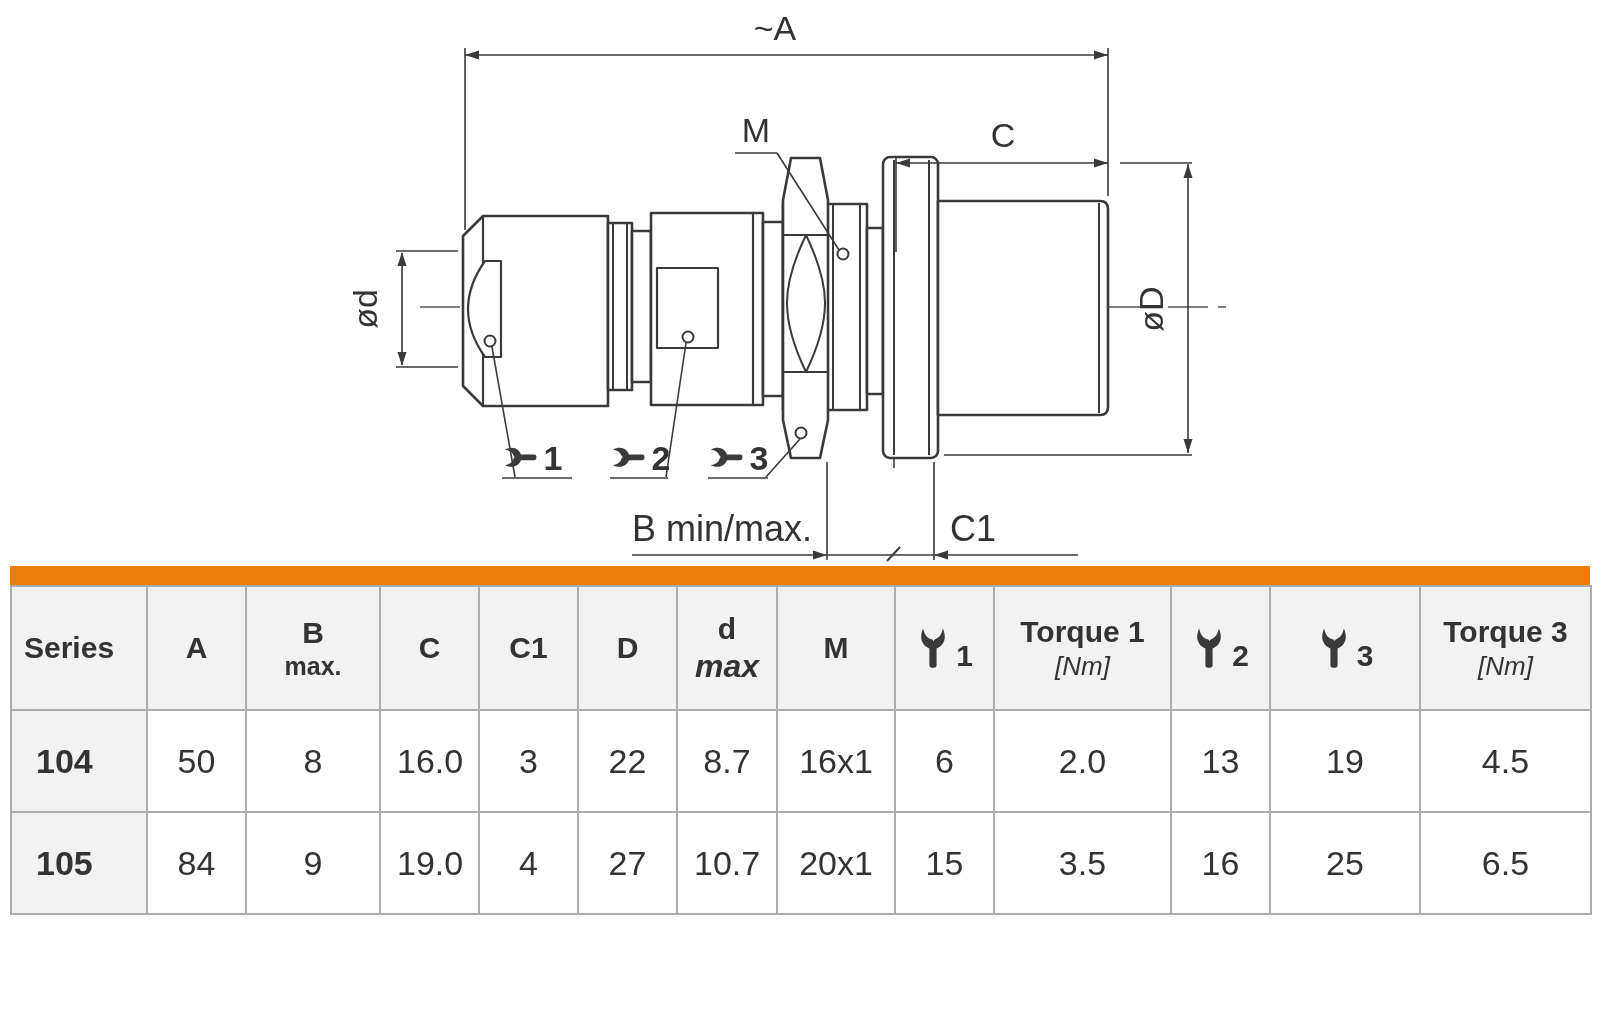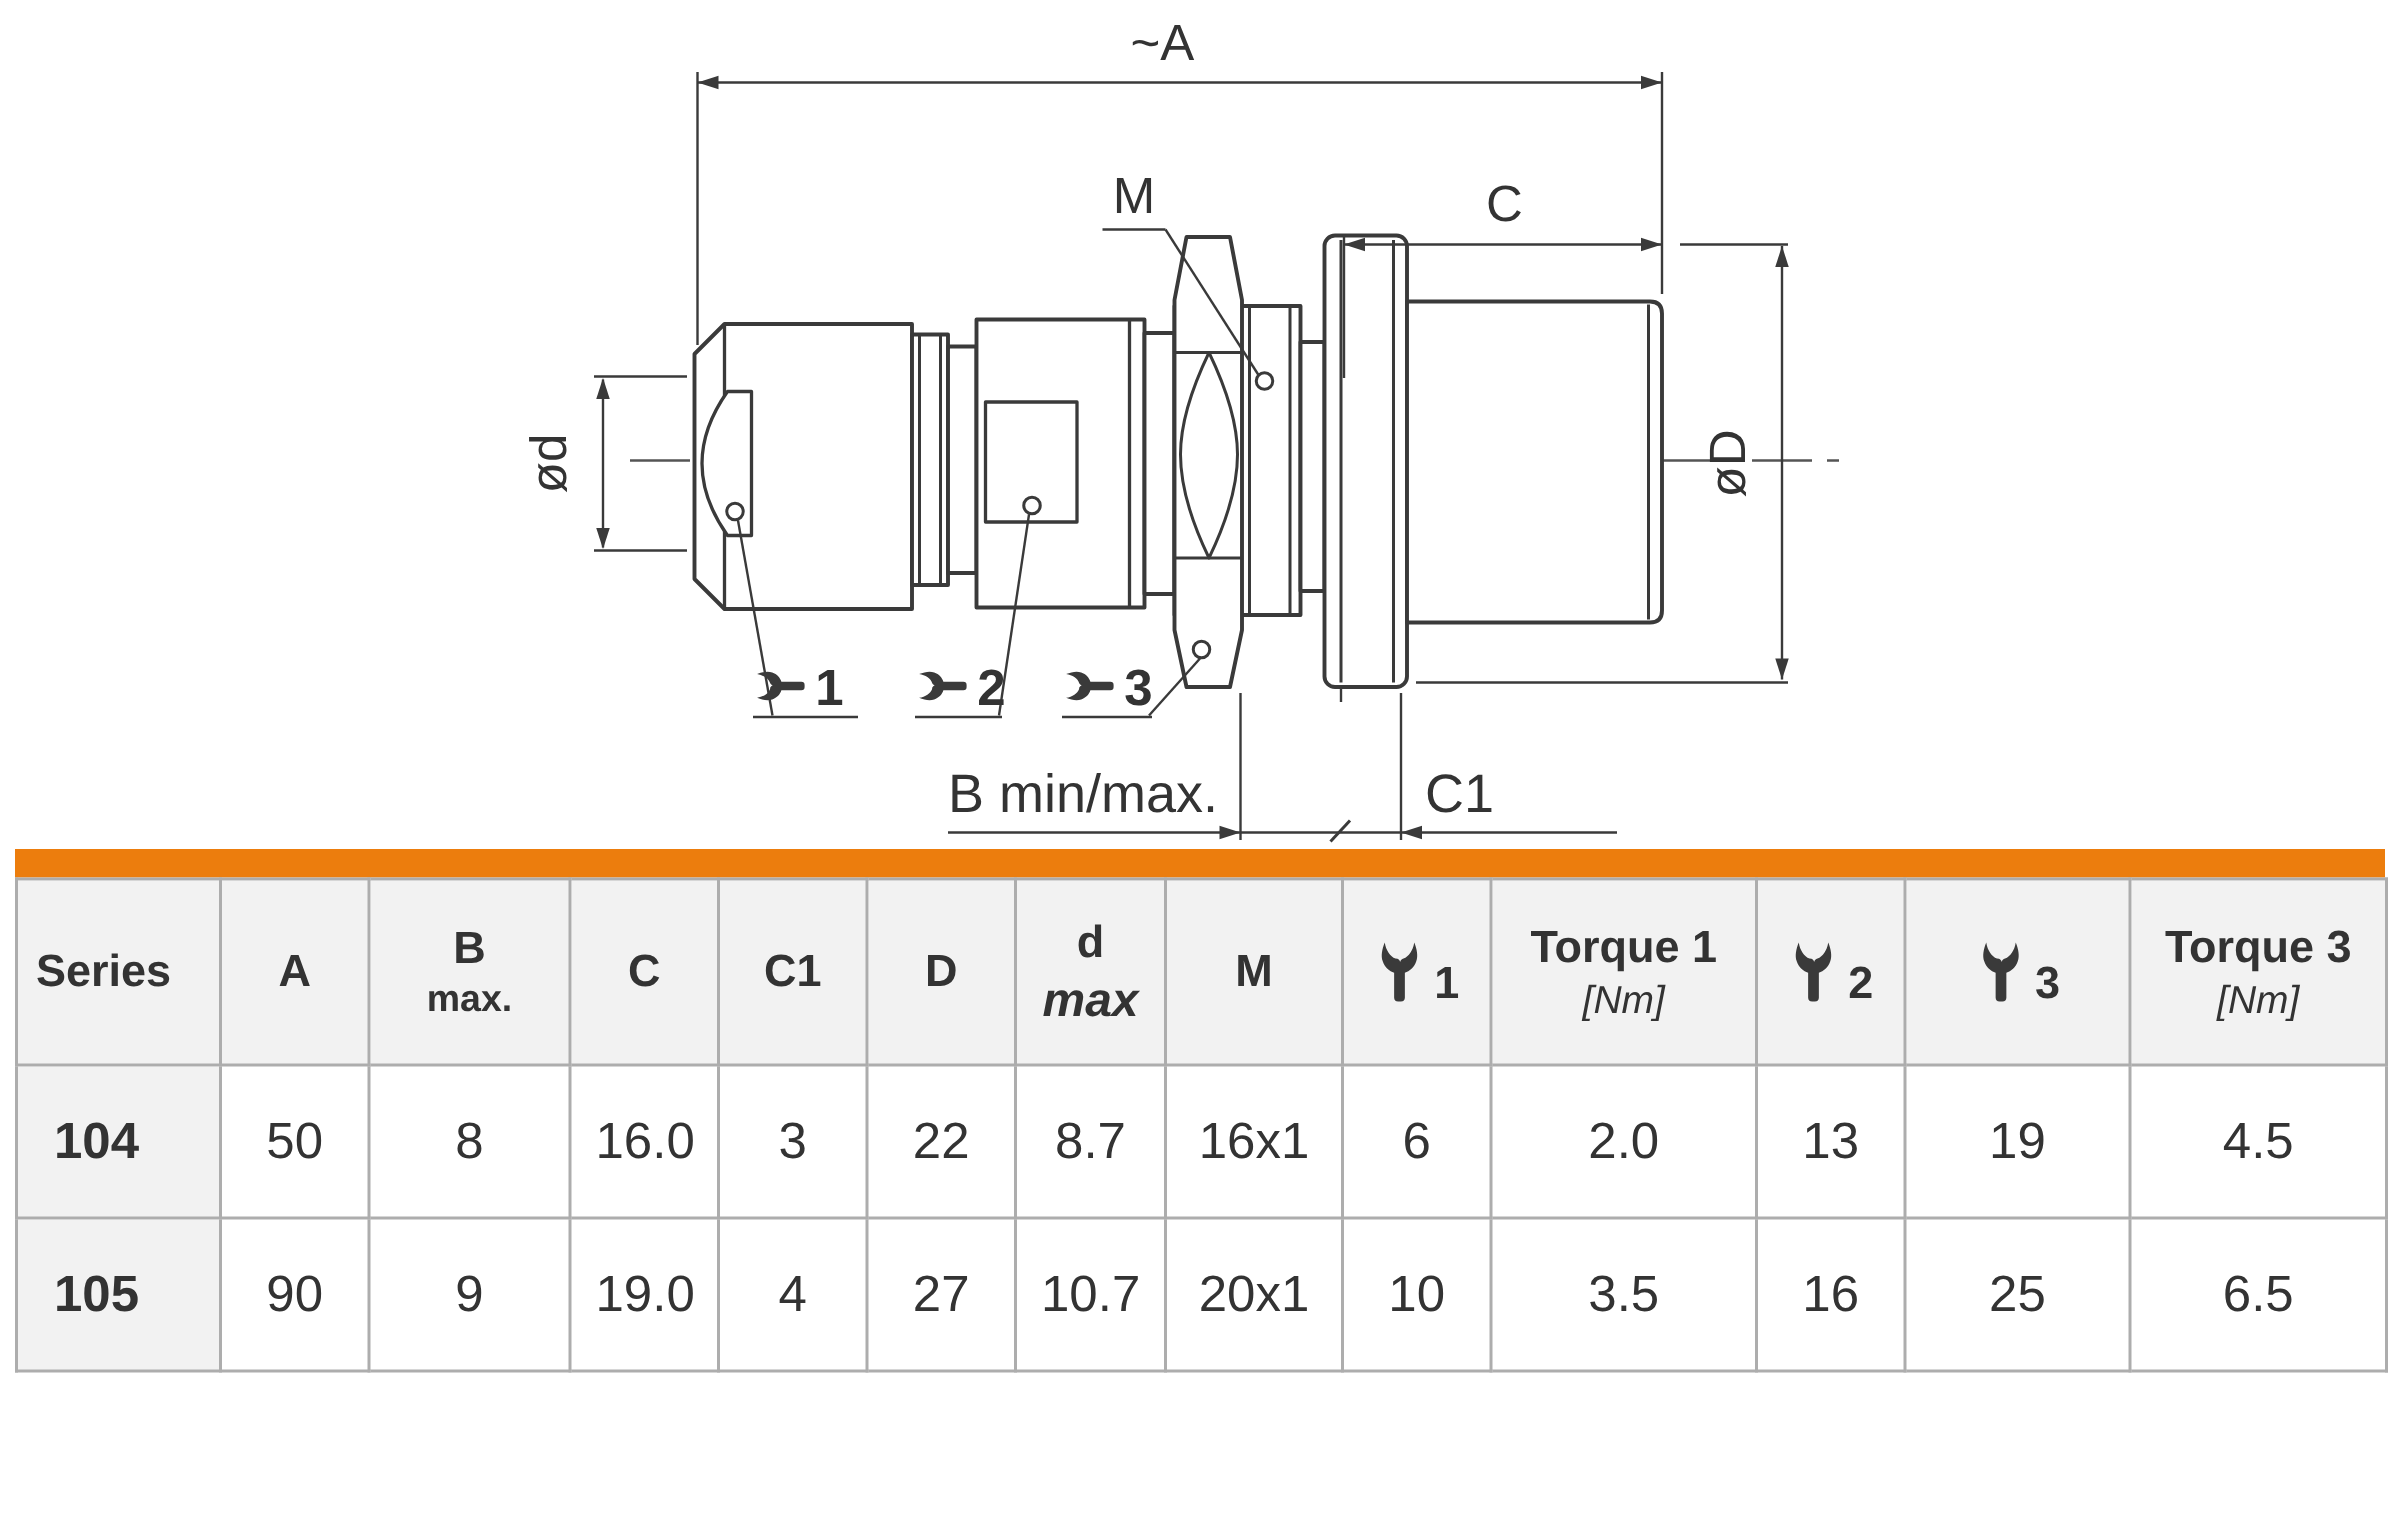--- a/index.html
+++ b/index.html
@@ -223,28 +223,28 @@
         <td>8.7</td>
         <td>16x1</td>
         <td>6</td>
         <td>2.0</td>
         <td>13</td>
         <td>19</td>
         <td>4.5</td>
       </tr>
       <tr>
         <td class="col-series">105</td>
-        <td>90</td>
+        <td>84</td>
         <td>9</td>
         <td>19.0</td>
         <td>4</td>
         <td>27</td>
         <td>10.7</td>
         <td>20x1</td>
-        <td>10</td>
+        <td>15</td>
         <td>3.5</td>
         <td>16</td>
         <td>25</td>
         <td>6.5</td>
       </tr>
     </tbody>
   </table>
 </div>
 
 </body></html>

